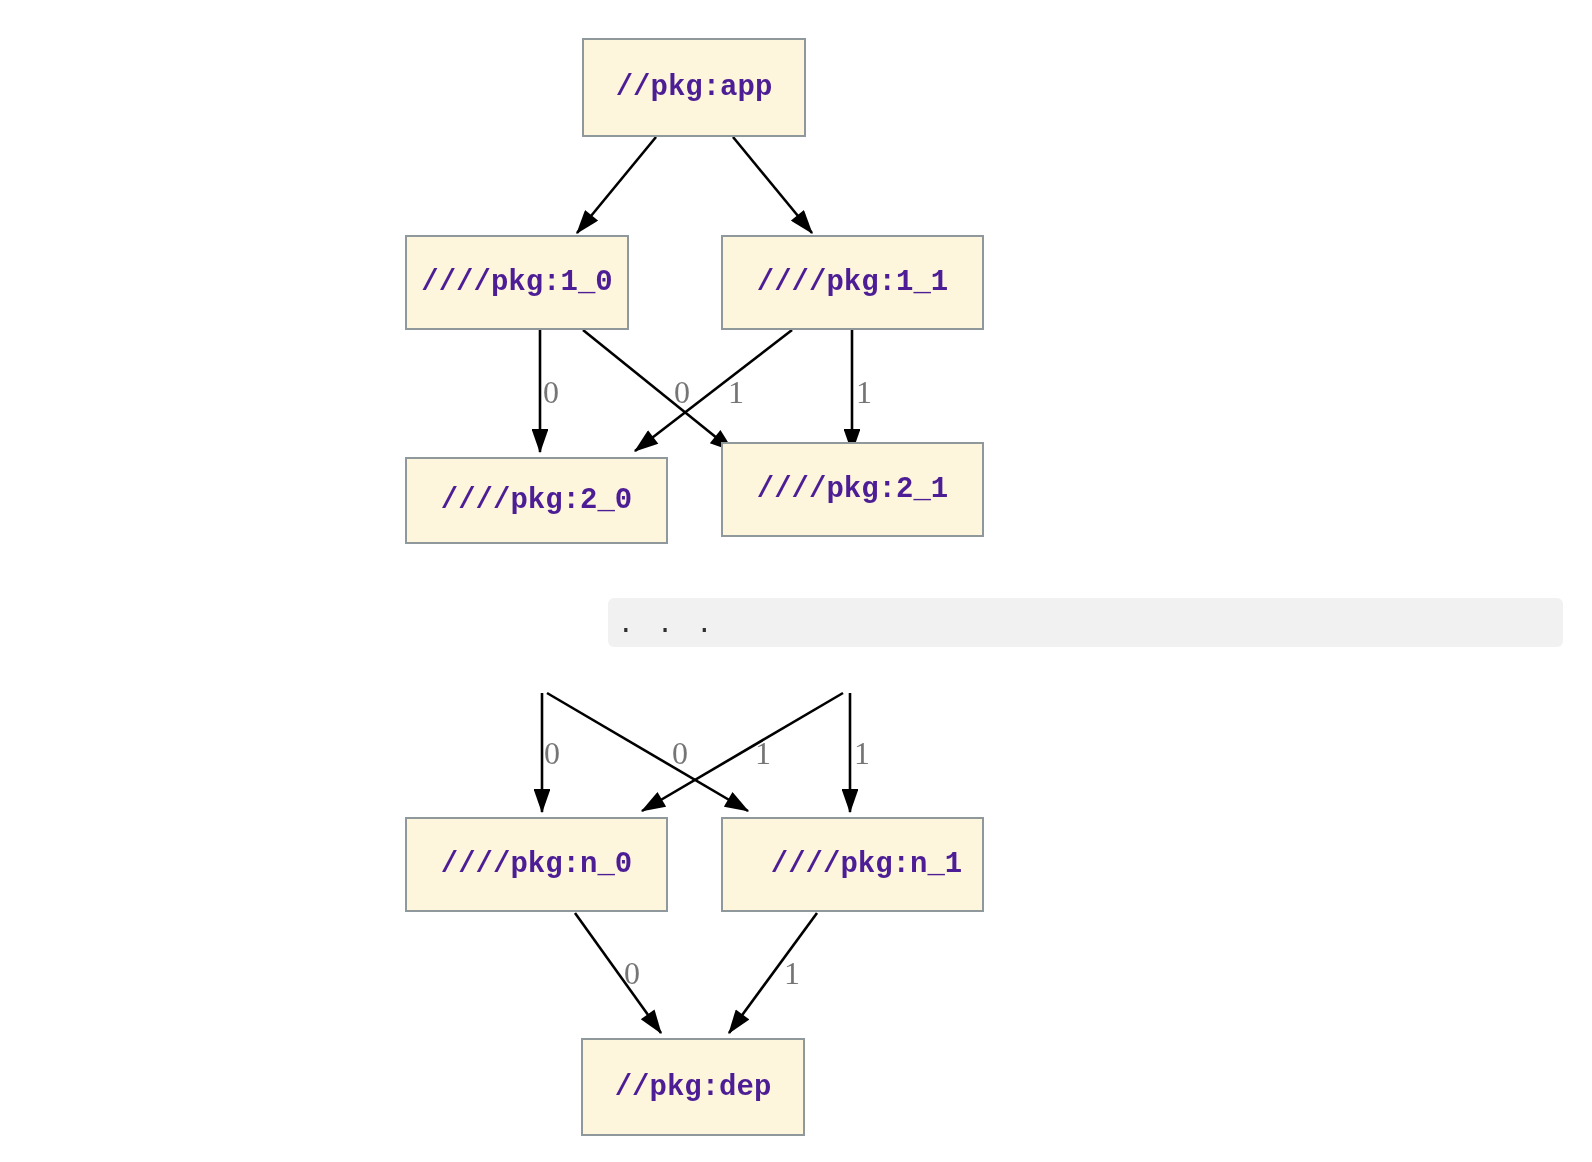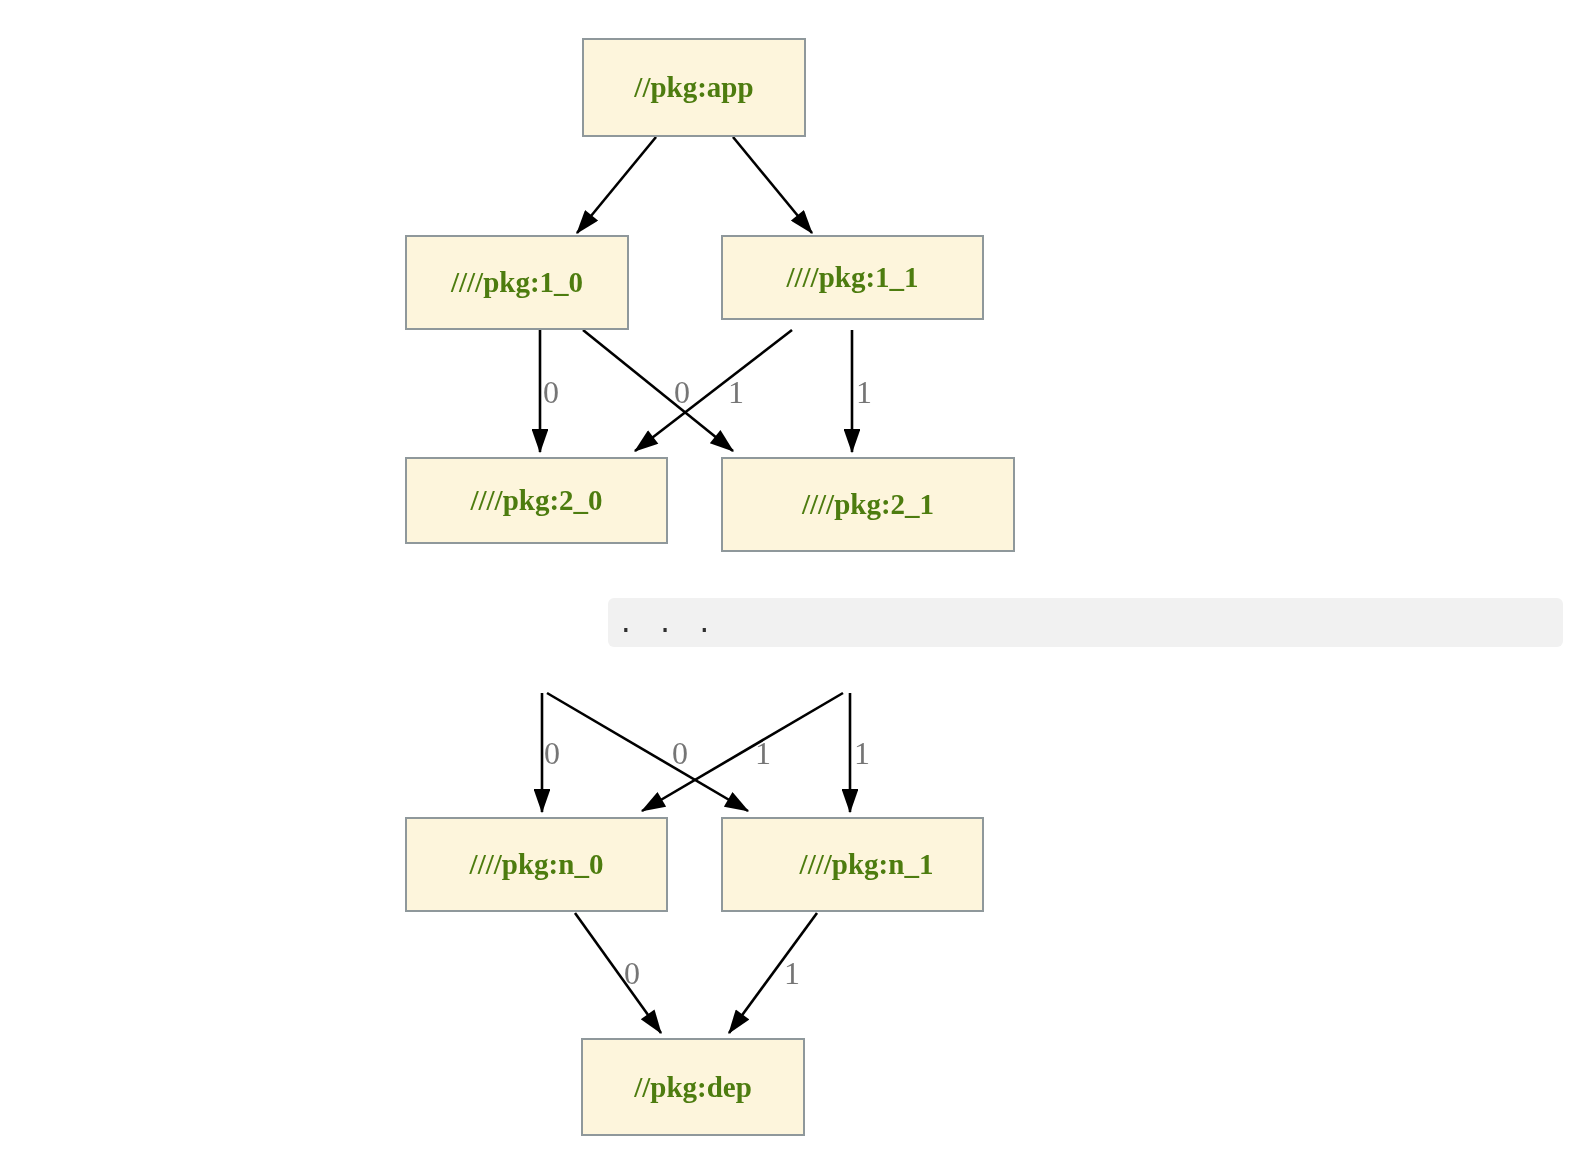--- a/index.html
+++ b/index.html
@@ -38,24 +38,24 @@
   .node {
     position: absolute;
     box-sizing: border-box;
     background: var(--node-fill, #fdf5dc);
     border: 2px solid var(--node-border, #8f989b);
     display: flex;
     align-items: center;
     justify-content: center;
   }
   .node span {
-    font-family: Liberation Serif, serif;
+    font-family: Liberation Mono, monospace;
     font-weight: bold;
     font-size: 29px;
-    color: #4d7c0f;
+    color: #4c1d95;
     white-space: pre;
   }
   .ellipsis-band {
     position: absolute;
     left: 608px;
     top: 598px;
     width: 955px;
     height: 49px;
     border-radius: 6px;
     background: var(--band-bg, #f1f1f1);
@@ -114,29 +114,29 @@
   </svg>
 
   <div class="node" style="left:582px; top:38px; width:224px; height:99px;">
     <span>//pkg:app</span>
   </div>
 
   <div class="node" style="left:405px; top:235px; width:224px; height:95px;text-align:center;">
     <span>////pkg:1_0</span>
   </div>
 
-  <div class="node" style="left:721px; top:235px; width:263px; height:85px;">
+  <div class="node" style="left:721px; top:235px; width:263px; height:95px;">
     <span>////pkg:1_1</span>
   </div>
 
   <div class="node" style="left:405px; top:457px; width:263px; height:87px;">
     <span>////pkg:2_0</span>
   </div>
 
-  <div class="node" style="left:721px; top:457px; width:294px; height:95px;">
+  <div class="node" style="left:721px; top:442px; width:263px; height:95px;">
     <span>////pkg:2_1</span>
   </div>
 
   <div class="ellipsis-band">
     <span>. . .</span>
   </div>
 
   <div class="node" style="left:405px; top:817px; width:263px; height:95px;">
     <span>////pkg:n_0</span>
   </div>

